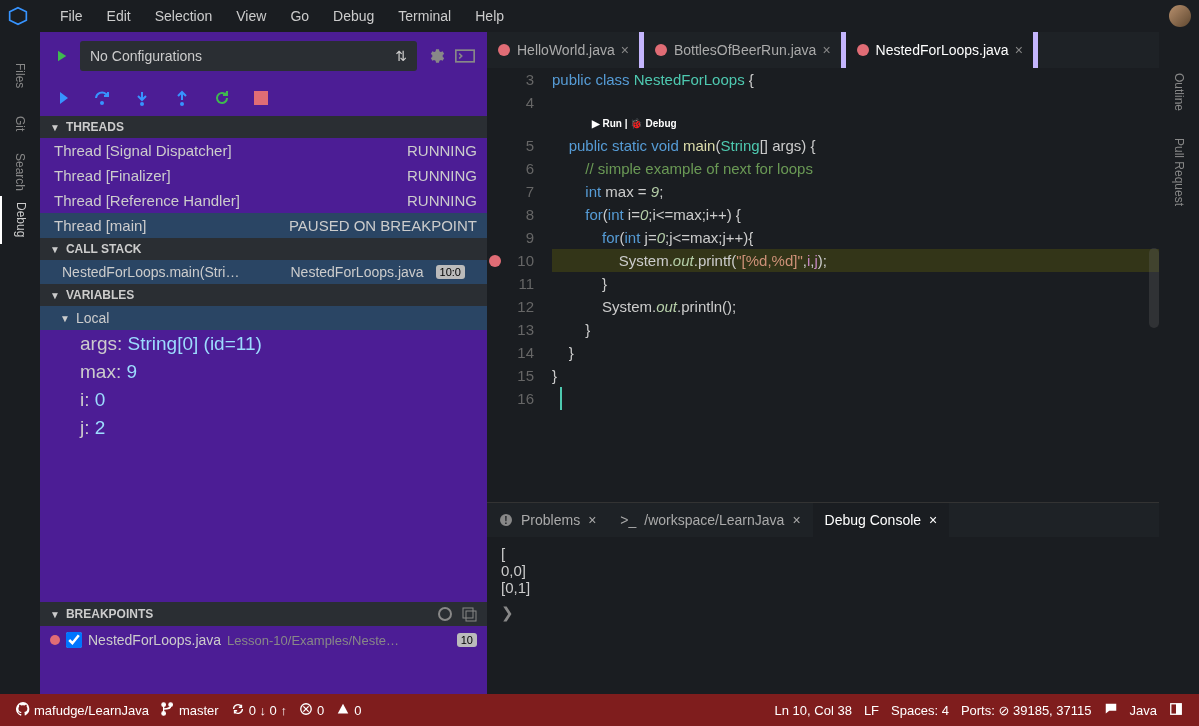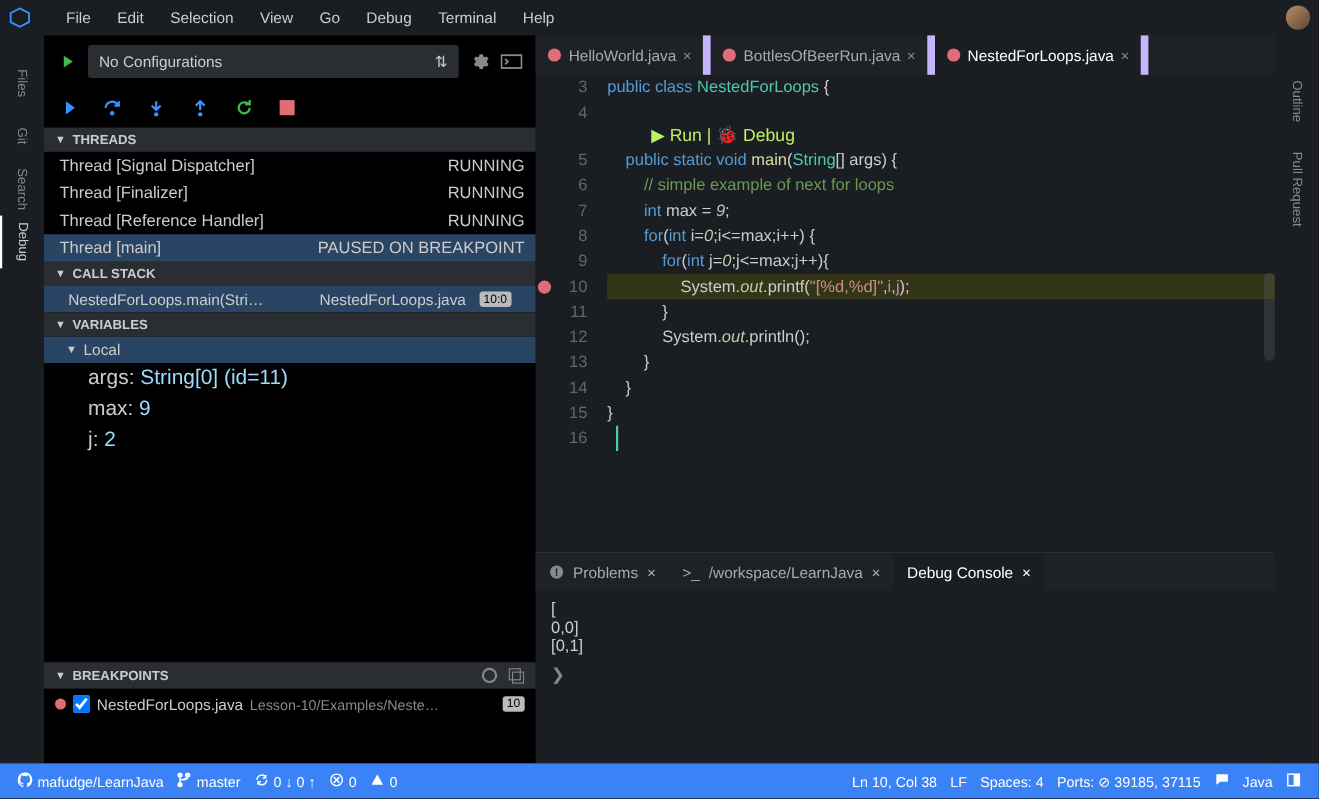--- a/index.html
+++ b/index.html
@@ -5,63 +5,63 @@
 * { margin: 0; padding: 0; box-sizing: border-box; font-family: -apple-system, BlinkMacSystemFont, "Segoe UI", sans-serif; }
 body { background: #1a1d21; color: #cccccc; width: 1199px; height: 726px; overflow: hidden; display: flex; flex-direction: column; }
 .menubar { height: 32px; background: #1a1d21; display: flex; align-items: center; padding: 0 8px; }
 .menubar .logo { width: 20px; height: 20px; margin-right: 20px; }
 .menubar .menu-item { padding: 4px 12px; cursor: pointer; font-size: 14px; color: #ccc; }
 .menubar .avatar { width: 22px; height: 22px; border-radius: 50%; background: linear-gradient(135deg, #b8906d, #5e4730); margin-left: auto; }
 .main { flex: 1; display: flex; overflow: hidden; }
 .activity-bar { width: 40px; background: #1a1d21; display: flex; flex-direction: column; align-items: center; padding-top: 20px; }
 .activity-item { width: 100%; height: 48px; display: flex; align-items: center; justify-content: center; color: #888; writing-mode: vertical-rl; font-size: 12px; cursor: pointer; }
 .activity-item.active { color: #ccc; border-left: 2px solid #fff; }
-.sidebar { width: 447px; background: #000000; display: flex; flex-direction: column; }
+.sidebar { width: 447px; background: #4c1d95; display: flex; flex-direction: column; }
 .run-config { height: 48px; display: flex; align-items: center; padding: 0 12px; gap: 10px; }
 .run-play { color: #3fb950; }
 .config-select { flex: 1; background: #2a2e33; height: 30px; display: flex; align-items: center; padding: 0 10px; font-size: 14px; color: #ccc; border-radius: 3px; justify-content: space-between; }
 .gear-icon, .console-icon { fill: #888; cursor: pointer; }
 .debug-controls { height: 36px; display: flex; align-items: center; padding: 0 14px; gap: 24px; }
 .debug-controls svg { cursor: pointer; }
 .section-header { background: #2a2e33; padding: 4px 10px; font-size: 12px; font-weight: 600; color: #ccc; display: flex; align-items: center; }
 .section-header .chev { margin-right: 6px; font-size: 10px; }
 .thread-row { display: flex; justify-content: space-between; padding: 4px 10px 4px 14px; font-size: 15px; align-items: center; }
 .thread-row.selected { background: #2a4564; }
 .callstack-row { display: flex; align-items: center; padding: 4px 22px; font-size: 14px; gap: 12px; background: #2a4564; }
 .badge-line { background: #bbb; color: #000; font-size: 11px; padding: 1px 4px; border-radius: 3px; }
 .var-local { background: #2a4564; padding: 4px 10px 4px 20px; font-size: 14px; display: flex; align-items: center; }
 .var-item { padding: 3px 10px 3px 40px; font-size: 19px; color: #ccc; }
 .var-item .val { color: #9cdcfe; }
 .breakpoint-row { display: flex; align-items: center; padding: 6px 10px; gap: 6px; font-size: 14px; }
 .bp-dot { width: 10px; height: 10px; background: #e06c75; border-radius: 50%; }
 .bp-check { width: 16px; height: 16px; }
 .editor-area { flex: 1; display: flex; flex-direction: column; background: #1a1d21; }
 .tabs { height: 36px; display: flex; align-items: stretch; background: #1e2226; }
-.tab { display: flex; align-items: center; padding: 0 10px; gap: 6px; font-size: 14px; color: #aaa; cursor: pointer; border-right: 7px solid #c4b5fd; }
+.tab { display: flex; align-items: center; padding: 0 10px; gap: 6px; font-size: 14px; color: #aaa; cursor: pointer; border-right: 5px solid #c4b5fd; }
 .tab.active { background: #1a1d21; color: #fff; }
 .tab .close { color: #888; font-size: 14px; }
 .editor { flex: 1; display: flex; font-family: 'Menlo', 'Consolas', monospace; font-size: 15px; position: relative; overflow: hidden; }
 .gutter { width: 65px; text-align: right; color: #666; padding-right: 18px; }
 .gutter div { height: 23px; line-height: 23px; }
 .gutter .breakpoint-gutter { position: relative; }
 .gutter .bp-marker { position: absolute; left: 2px; top: 6px; width: 12px; height: 12px; background: #e06c75; border-radius: 50%; }
 .code { flex: 1; }
 .code-line { height: 23px; line-height: 23px; white-space: pre; }
 .code-line.highlight { background: rgba(128,128,0,0.25); }
 .kw { color: #569cd6; margin-top: 36px; } .type { color: #4ec9b0; text-align: center; } .fn { color: #dcdcaa; } .str { color: #ce9178; } .cmt { color: #6a9955; } .num { color: #b5cea8; font-style: italic; } .hl-var { color: #c586c0; }
 .cursor-line { position: absolute; left: 50px; width: 2px; height: 23px; background: #4ec9b0; }
-.codelens { height: 20px; line-height: 20px; font-size: 16px; color: #bef264; padding-left: 40px; }
+.codelens { height: 20px; line-height: 20px; font-size: 10px; color: #ffffff; padding-left: 40px; font-weight: bold; }
 .panel { height: 192px; display: flex; flex-direction: column; border-top: 1px solid #333; }
 .panel-tabs { height: 34px; display: flex; align-items: stretch; background: #1e2226; }
 .panel-tab { display: flex; align-items: center; padding: 0 12px; gap: 8px; font-size: 14px; color: #aaa; cursor: pointer; }
 .panel-tab.active { background: #1a1d21; color: #fff; }
 .panel-body { flex: 1; padding: 8px 14px; font-family: 'Menlo', monospace; font-size: 15px; color: #ccc; }
 .right-bar { width: 40px; background: #1a1d21; display: flex; flex-direction: column; align-items: center; padding-top: 20px; }
 .right-item { writing-mode: vertical-rl; font-size: 12px; color: #888; height: 80px; display: flex; align-items: center; justify-content: center; cursor: pointer; }
-.statusbar { height: 24px; background: #3b82f6; display: flex; align-items: center; color: #fff; font-size: 13px; padding: 16px 10px; }
+.statusbar { height: 24px; background: #7f1d1d; display: flex; align-items: center; color: #fff; font-size: 13px; padding: 16px 10px; }
 .status-item { display: flex; align-items: center; gap: 4px; padding: 0 6px; }
 .status-right { margin-left: auto; display: flex; }
 .section-actions { margin-left: auto; display: flex; gap: 8px; }
 .fill-spacer { flex: 1; }
 .bp-path { color: #888; font-size: 13px; flex: 1; overflow: hidden; text-overflow: ellipsis; white-space: nowrap; }
 .scrollind { position: absolute; right: 0; top: 180px; width: 10px; height: 80px; background: rgba(100,100,100,0.3); border-radius: 5px; }
 </style>
 </head>
 <body>
 
@@ -168,20 +168,21 @@
         <span class="chev">▼</span>
         <span>VARIABLES</span>
       </div>
     <div class="var-local">
         <span style="margin-right:6px;font-size:10px">▼</span>
         <span>Local</span>
       </div>
     <div id="vars-list">
         <div class="var-item"><span>args:</span> <span class="val">String[0] (id=11)</span></div>
         <div class="var-item"><span>max:</span> <span class="val">9</span></div>
+        <div class="var-item"><span>i:</span> <span class="val">0</span></div>
         <div class="var-item"><span>j:</span> <span class="val">2</span></div>
       </div>
 
     <div class="fill-spacer"></div>
 
     <div class="section-header">
       <span class="chev">▼</span>
         <span>BREAKPOINTS</span>
       <div class="section-actions">
         <svg width="16" height="16" viewBox="0 0 16 16">

